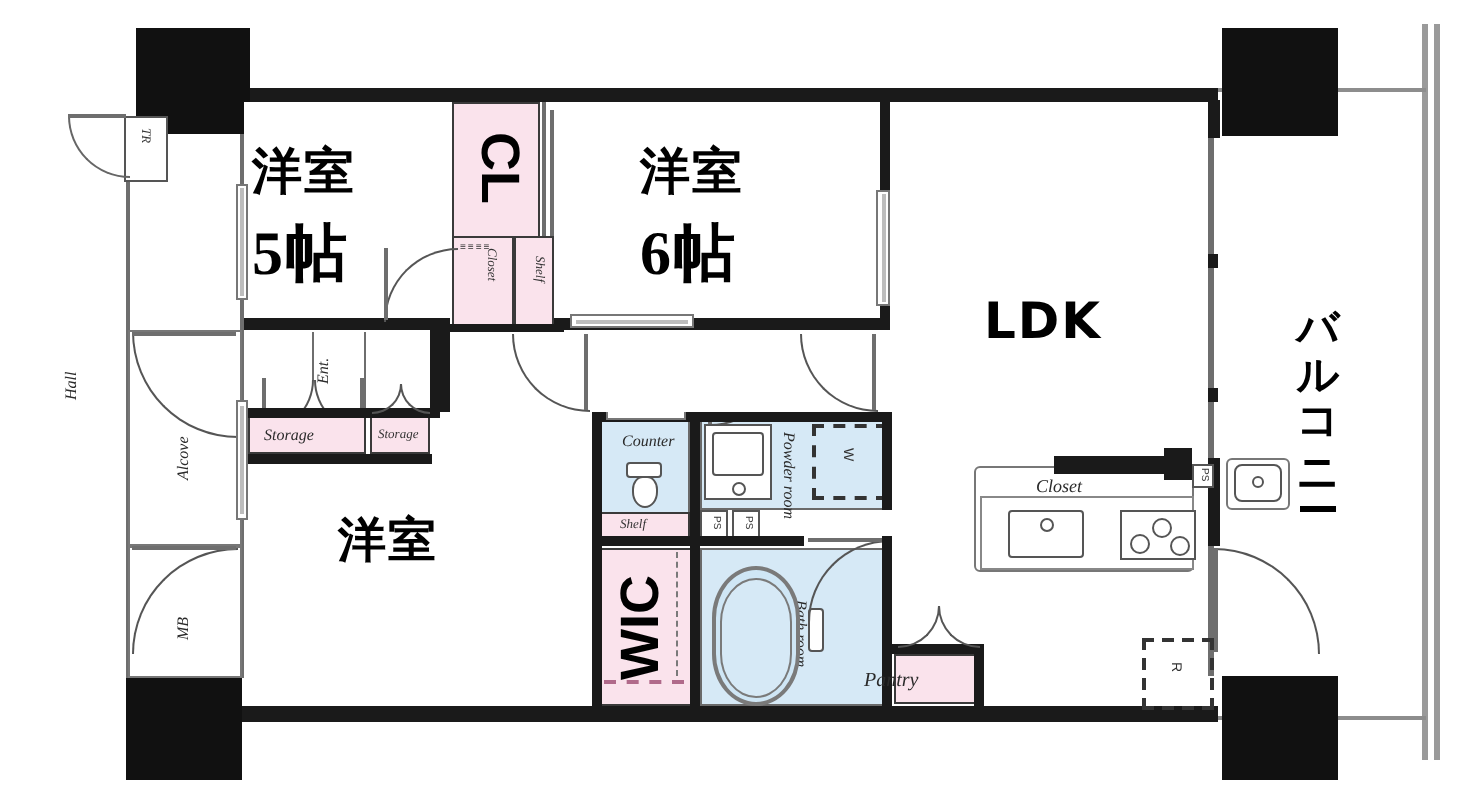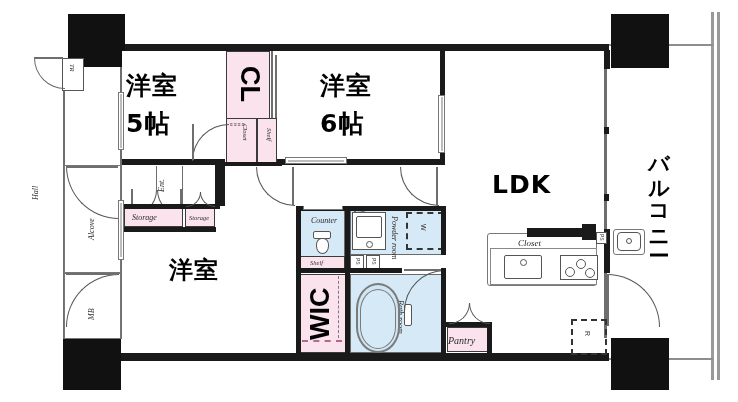--- a/index.html
+++ b/index.html
@@ -14,21 +14,21 @@
   .pink{position:absolute;background:#fae3ec;border:1px solid #3a3a3a;box-sizing:border-box;}
   .blue{position:absolute;background:#d6e9f6;border:1px solid #6a6a6a;box-sizing:border-box;}
   .outline{position:absolute;border:1px solid #555;box-sizing:border-box;background:#fff;}
   .dashbox{position:absolute;border:2px dashed #333;box-sizing:border-box;background:transparent;}
   .hairline{position:absolute;background:#8d8d8d;}
 
   
   .jp{position:absolute;font-family:"DejaVu Sans",sans-serif;color:#000;font-weight:700;
       letter-spacing:1px;white-space:nowrap;line-height:1;}
   .roomname{font-size:25px;}
-  .roomsize{font-size:25px;}
+  .roomsize{font-size:31px;font-family:Liberation Serif, serif;}
   .bigsmall{font-size:22px;}
   .label-cl{position:absolute;font-family:"Liberation Sans",sans-serif;font-weight:700;
       font-size:27px;color:#000;white-space:nowrap;line-height:1;}
   .label-wic{position:absolute;font-family:"Liberation Sans",sans-serif;font-weight:700;
       font-size:27px;color:#000;white-space:nowrap;line-height:1;}
   .tiny{position:absolute;font-family:"Liberation Serif",serif;font-style:italic;
       font-size:8px;color:#2b2b2b;white-space:nowrap;line-height:1;}
   .tiny2{position:absolute;font-family:"Liberation Serif",serif;font-style:italic;
       font-size:6.5px;color:#333;white-space:nowrap;line-height:1;}
   .micro{position:absolute;font-family:"Liberation Sans",sans-serif;font-size:5px;
@@ -126,21 +126,21 @@
 
   <div class="wall" style="left:440px;top:51px;width:5px;height:44px;"></div>
   <div class="slide" style="left:438px;top:95px;width:7px;height:58px;"></div>
   <div class="slide-in" style="left:441px;top:97px;width:2px;height:54px;"></div>
   <div class="wall" style="left:440px;top:153px;width:5px;height:12px;"></div>
 
   <div class="slide" style="left:285px;top:157px;width:62px;height:7px;"></div>
   <div class="slide-in" style="left:288px;top:160px;width:56px;height:2px;"></div>
 
   <div class="room" style="left:446px;top:51px;width:158px;height:287px;"></div>
-  <div class="jp roomname" style="left:492px;top:148px;margin-top:24px;">LDK</div>
+  <div class="jp roomname" style="left:492px;top:148px;">LDK</div>
 
   <div class="balcony-label" style="left:648px;top:140px;">バルコニー</div>
 
   <div class="tiny rot-90" style="left:32px;top:200px;">Hall</div>
 
   <div class="outline" style="left:64px;top:165px;width:57px;height:108px;border-color:#777;"></div>
   <div class="tiny rot-90" style="left:88px;top:240px;">Alcove</div>
 
   <div class="arc" style="left:66px;top:166px;width:52px;height:52px;border-radius:0 0 0 100%;border-top:none;border-right:none;"></div>
   <div class="thinwall" style="left:66px;top:166px;width:52px;height:2px;"></div>
@@ -234,21 +234,21 @@
   <div class="tub" style="left:356px;top:283px;width:44px;height:70px;"></div>
   <div class="tub2" style="left:360px;top:289px;width:36px;height:60px;"></div>
   <div class="fix" style="left:404px;top:304px;width:8px;height:22px;border-radius:2px;"></div>
 
   <div class="arc" style="left:404px;top:270px;width:40px;height:40px;border-radius:100% 0 0 0;border-bottom:none;border-right:none;"></div>
   <div class="thinwall" style="left:404px;top:269px;width:40px;height:2px;"></div>
   <div class="wall" style="left:350px;top:268px;width:52px;height:5px;"></div>
   <div class="wall" style="left:441px;top:268px;width:5px;height:85px;"></div>
 
   <div class="pink" style="left:447px;top:327px;width:42px;height:25px;"></div>
-  <div class="tiny" style="left:448px;top:336px;font-size:10px;font-style:italic;">Pantry</div>
+  <div class="tiny" style="left:432px;top:336px;font-size:10px;font-style:italic;">Pantry</div>
   <div class="wall" style="left:446px;top:322px;width:46px;height:5px;"></div>
   <div class="wall" style="left:487px;top:322px;width:5px;height:31px;"></div>
 
   <div class="arc" style="left:449px;top:303px;width:20px;height:20px;border-radius:0 0 100% 0;border-top:none;border-left:none;"></div>
   <div class="arc" style="left:469px;top:303px;width:20px;height:20px;border-radius:0 0 0 100%;border-top:none;border-right:none;"></div>
 
   <div class="outline" style="left:487px;top:233px;width:110px;height:53px;border-color:#777;border-radius:3px;"></div>
   <div class="tiny" style="left:518px;top:239px;font-size:9px;">Closet</div>
   <div class="outline" style="left:490px;top:248px;width:107px;height:37px;border-color:#888;"></div>
 

